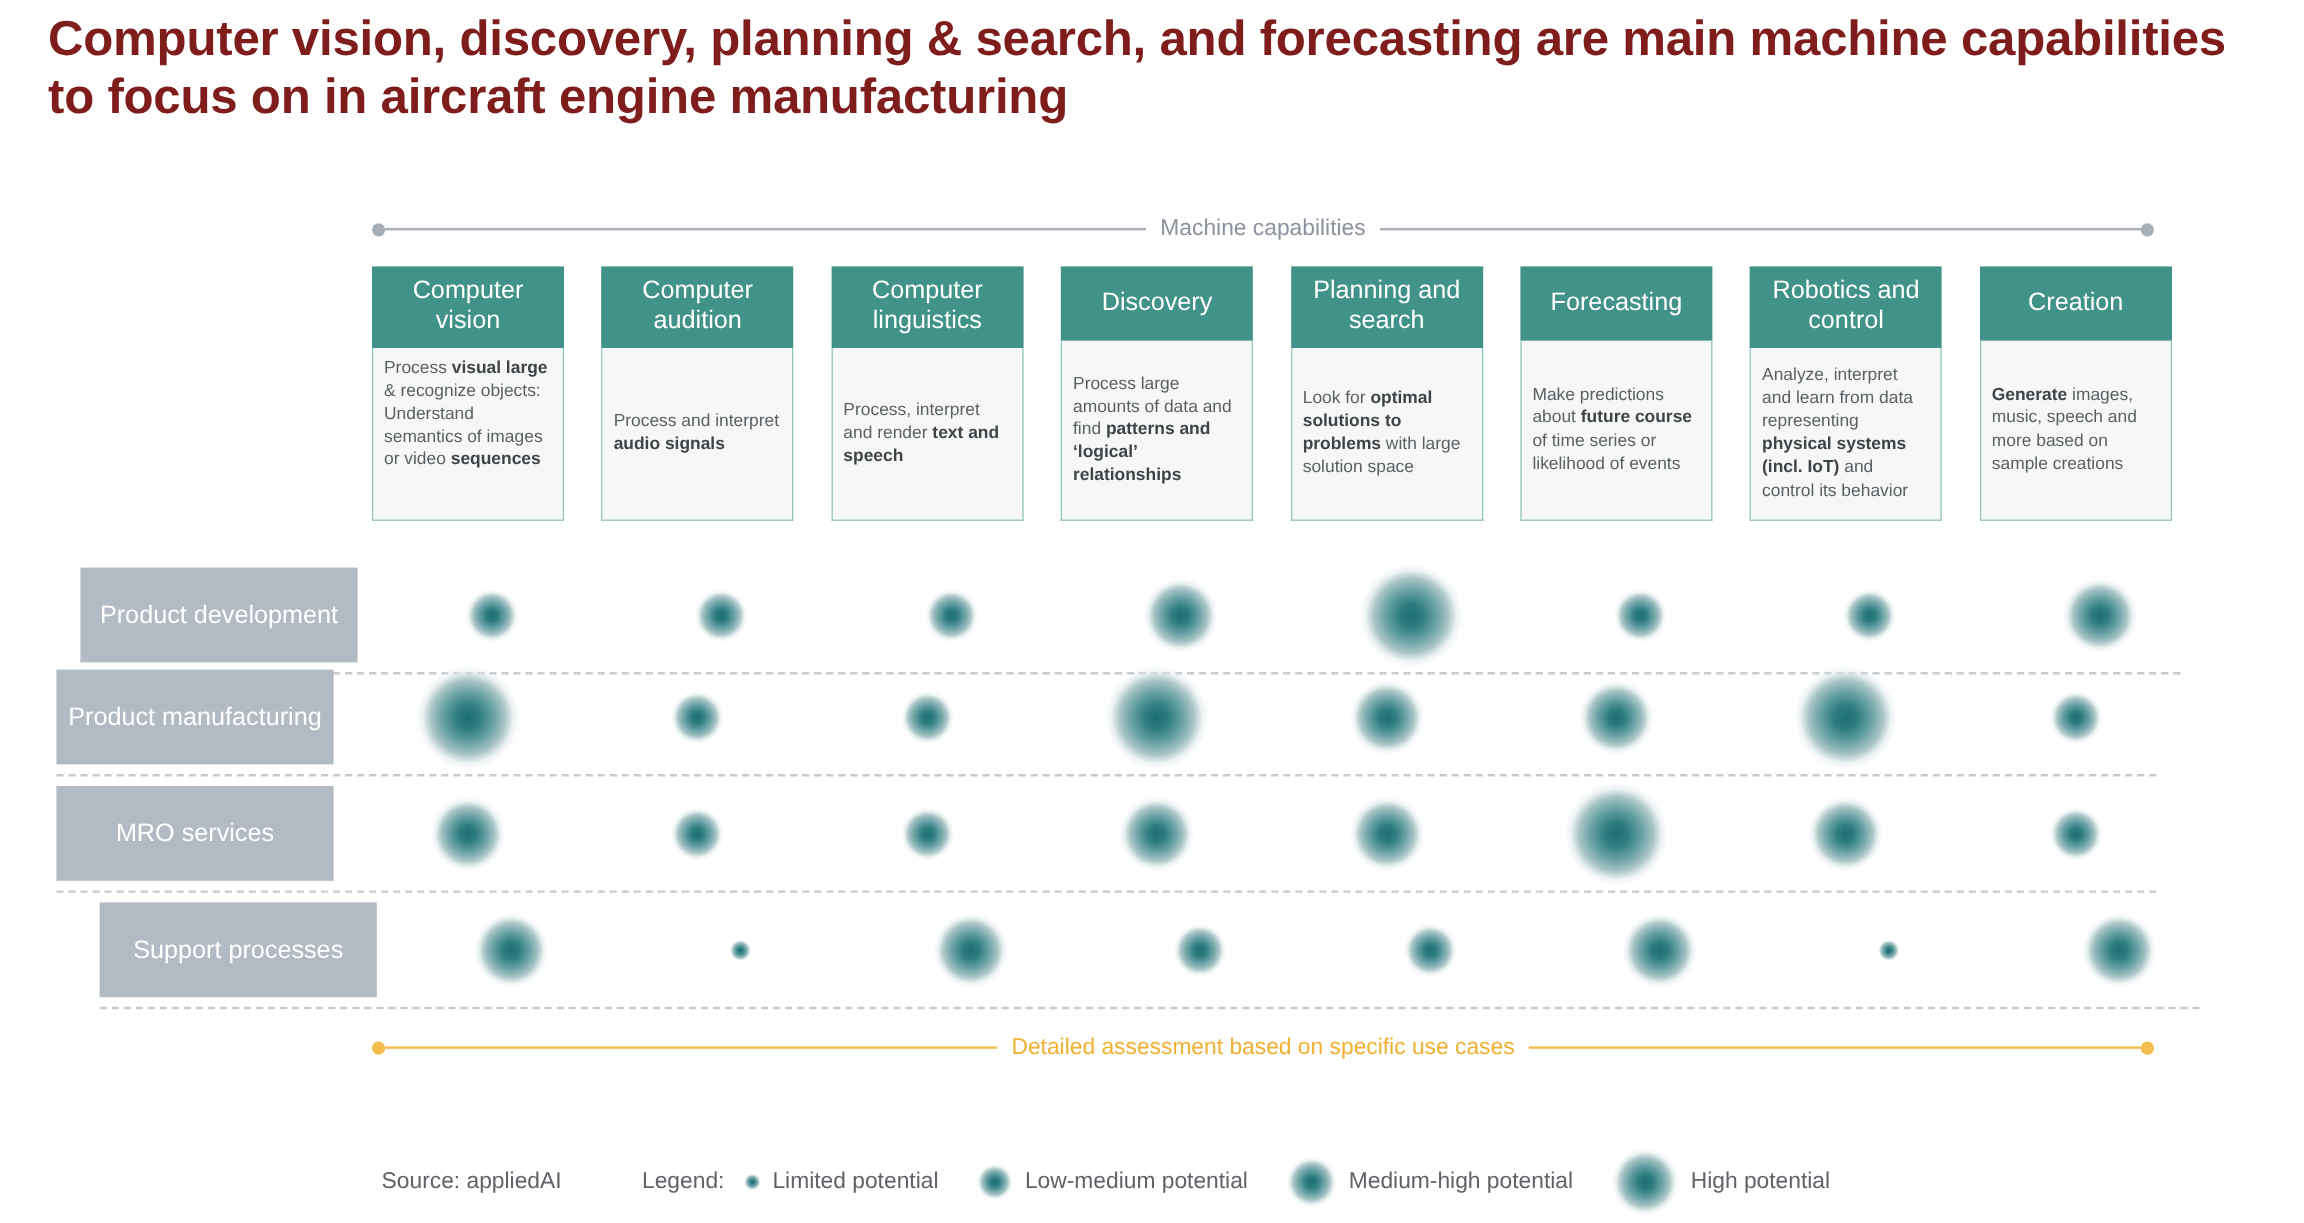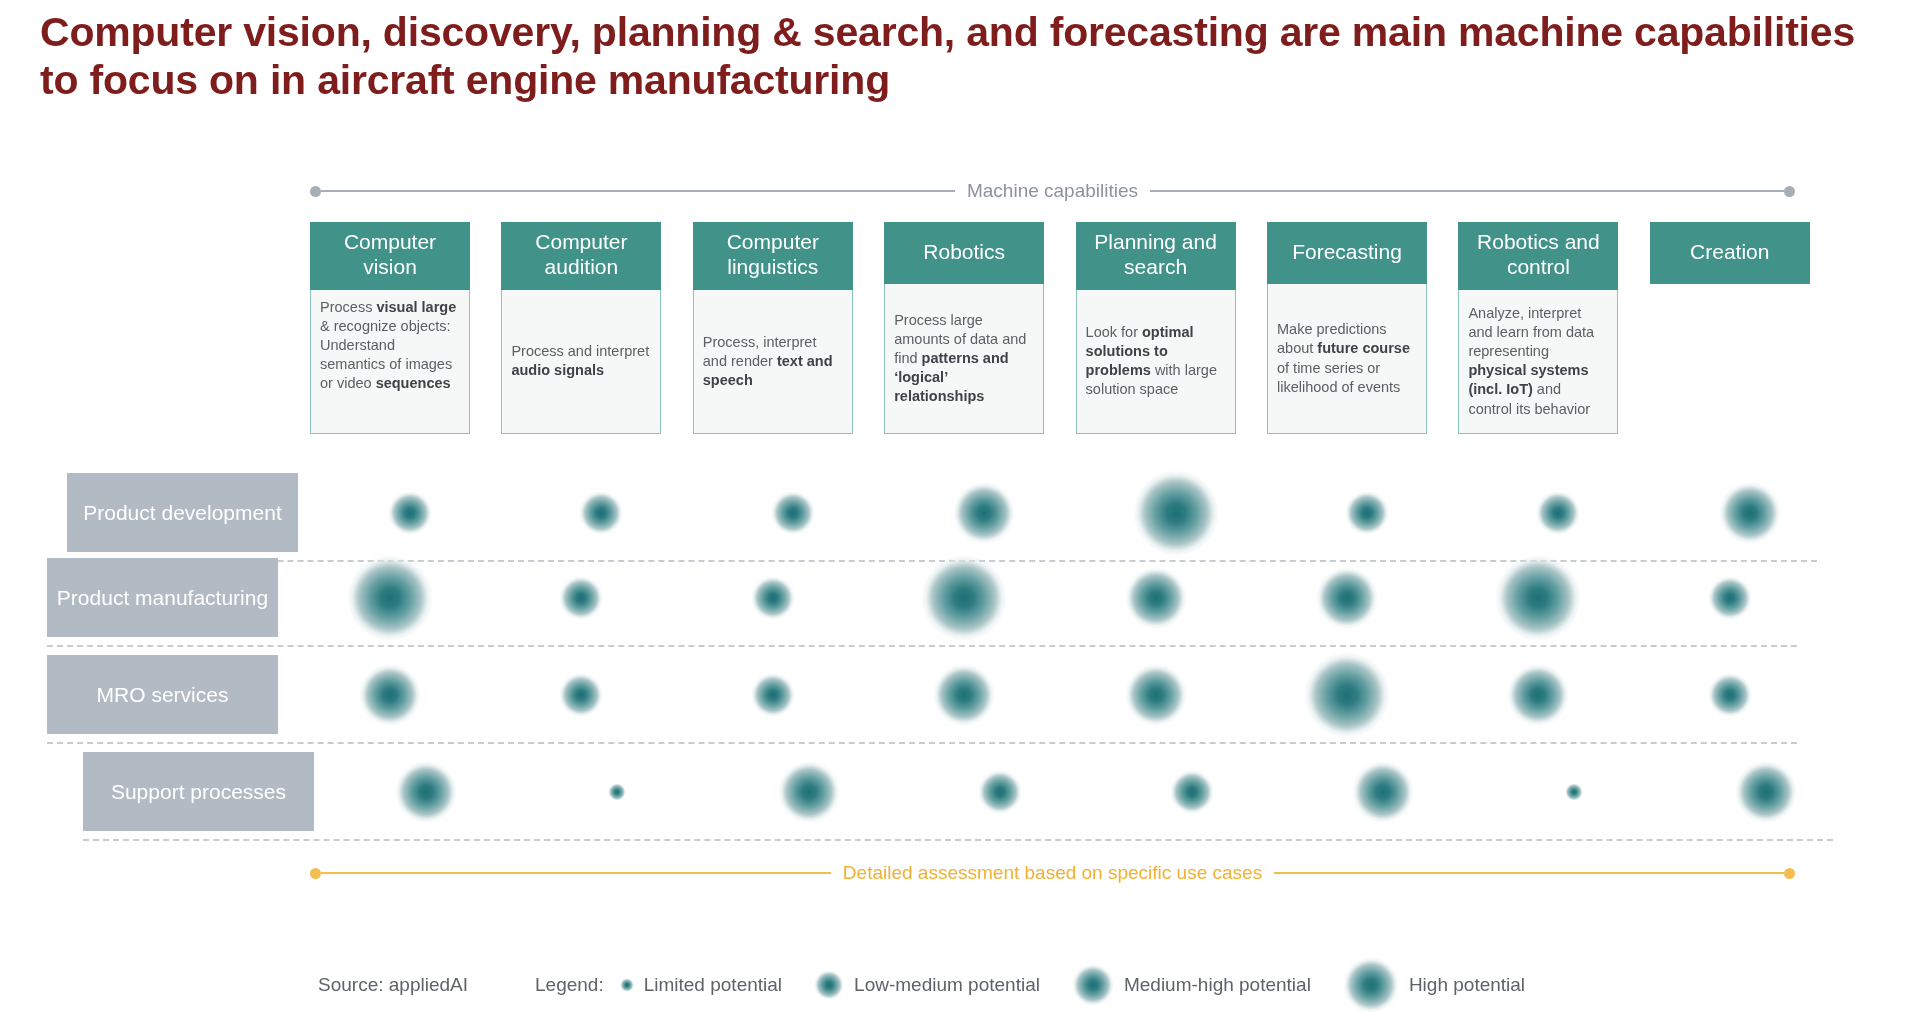--- a/index.html
+++ b/index.html
@@ -166,21 +166,21 @@
           <div class="inner">Process and interpret <b>audio signals</b></div>
         </div>
       </div>
       <div class="card" style="left: 382.8px;">
         <div class="card-head">Computer linguistics</div>
         <div class="card-body">
           <div class="inner">Process, interpret and render <b>text and speech</b></div>
         </div>
       </div>
       <div class="card" style="left: 574.2px;">
-        <div class="card-head">Robotics</div>
+        <div class="card-head">Discovery</div>
         <div class="card-body">
           <div class="inner">Process large amounts of data and find <b>patterns and ‘logical’ relationships</b></div>
         </div>
       </div>
       <div class="card" style="left: 765.6px;">
         <div class="card-head">Planning and search</div>
         <div class="card-body">
           <div class="inner">Look for <b>optimal solutions to problems</b> with large solution space</div>
         </div>
       </div>
@@ -191,20 +191,23 @@
         </div>
       </div>
       <div class="card" style="left: 1148.4px;">
         <div class="card-head">Robotics and control</div>
         <div class="card-body">
           <div class="inner">Analyze, interpret and learn from data representing <b>physical systems (incl. IoT)</b> and control its behavior</div>
         </div>
       </div>
       <div class="card" style="left: 1339.8px;">
         <div class="card-head">Creation</div>
+        <div class="card-body">
+          <div class="inner"><b>Generate</b> images, music, speech and more based on sample creations</div>
+        </div>
       </div>
     </div>
 
   <div class="matrix" id="matrix">
       <div class="row" style="top: 12px; margin-left: 20px;">
         <div class="row-label">Product development</div>
         <div class="bubble" title="Computer vision / Product development" style="width: 44px; height: 44px; left: 390px; top: 46px;"></div>
         <div class="bubble" title="Computer audition / Product development" style="width: 44px; height: 44px; left: 581.4px; top: 46px;"></div>
         <div class="bubble" title="Computer linguistics / Product development" style="width: 44px; height: 44px; left: 772.8px; top: 46px;"></div>
         <div class="bubble" title="Discovery / Product development" style="width: 62px; height: 62px; left: 964.2px; top: 46px;"></div>

